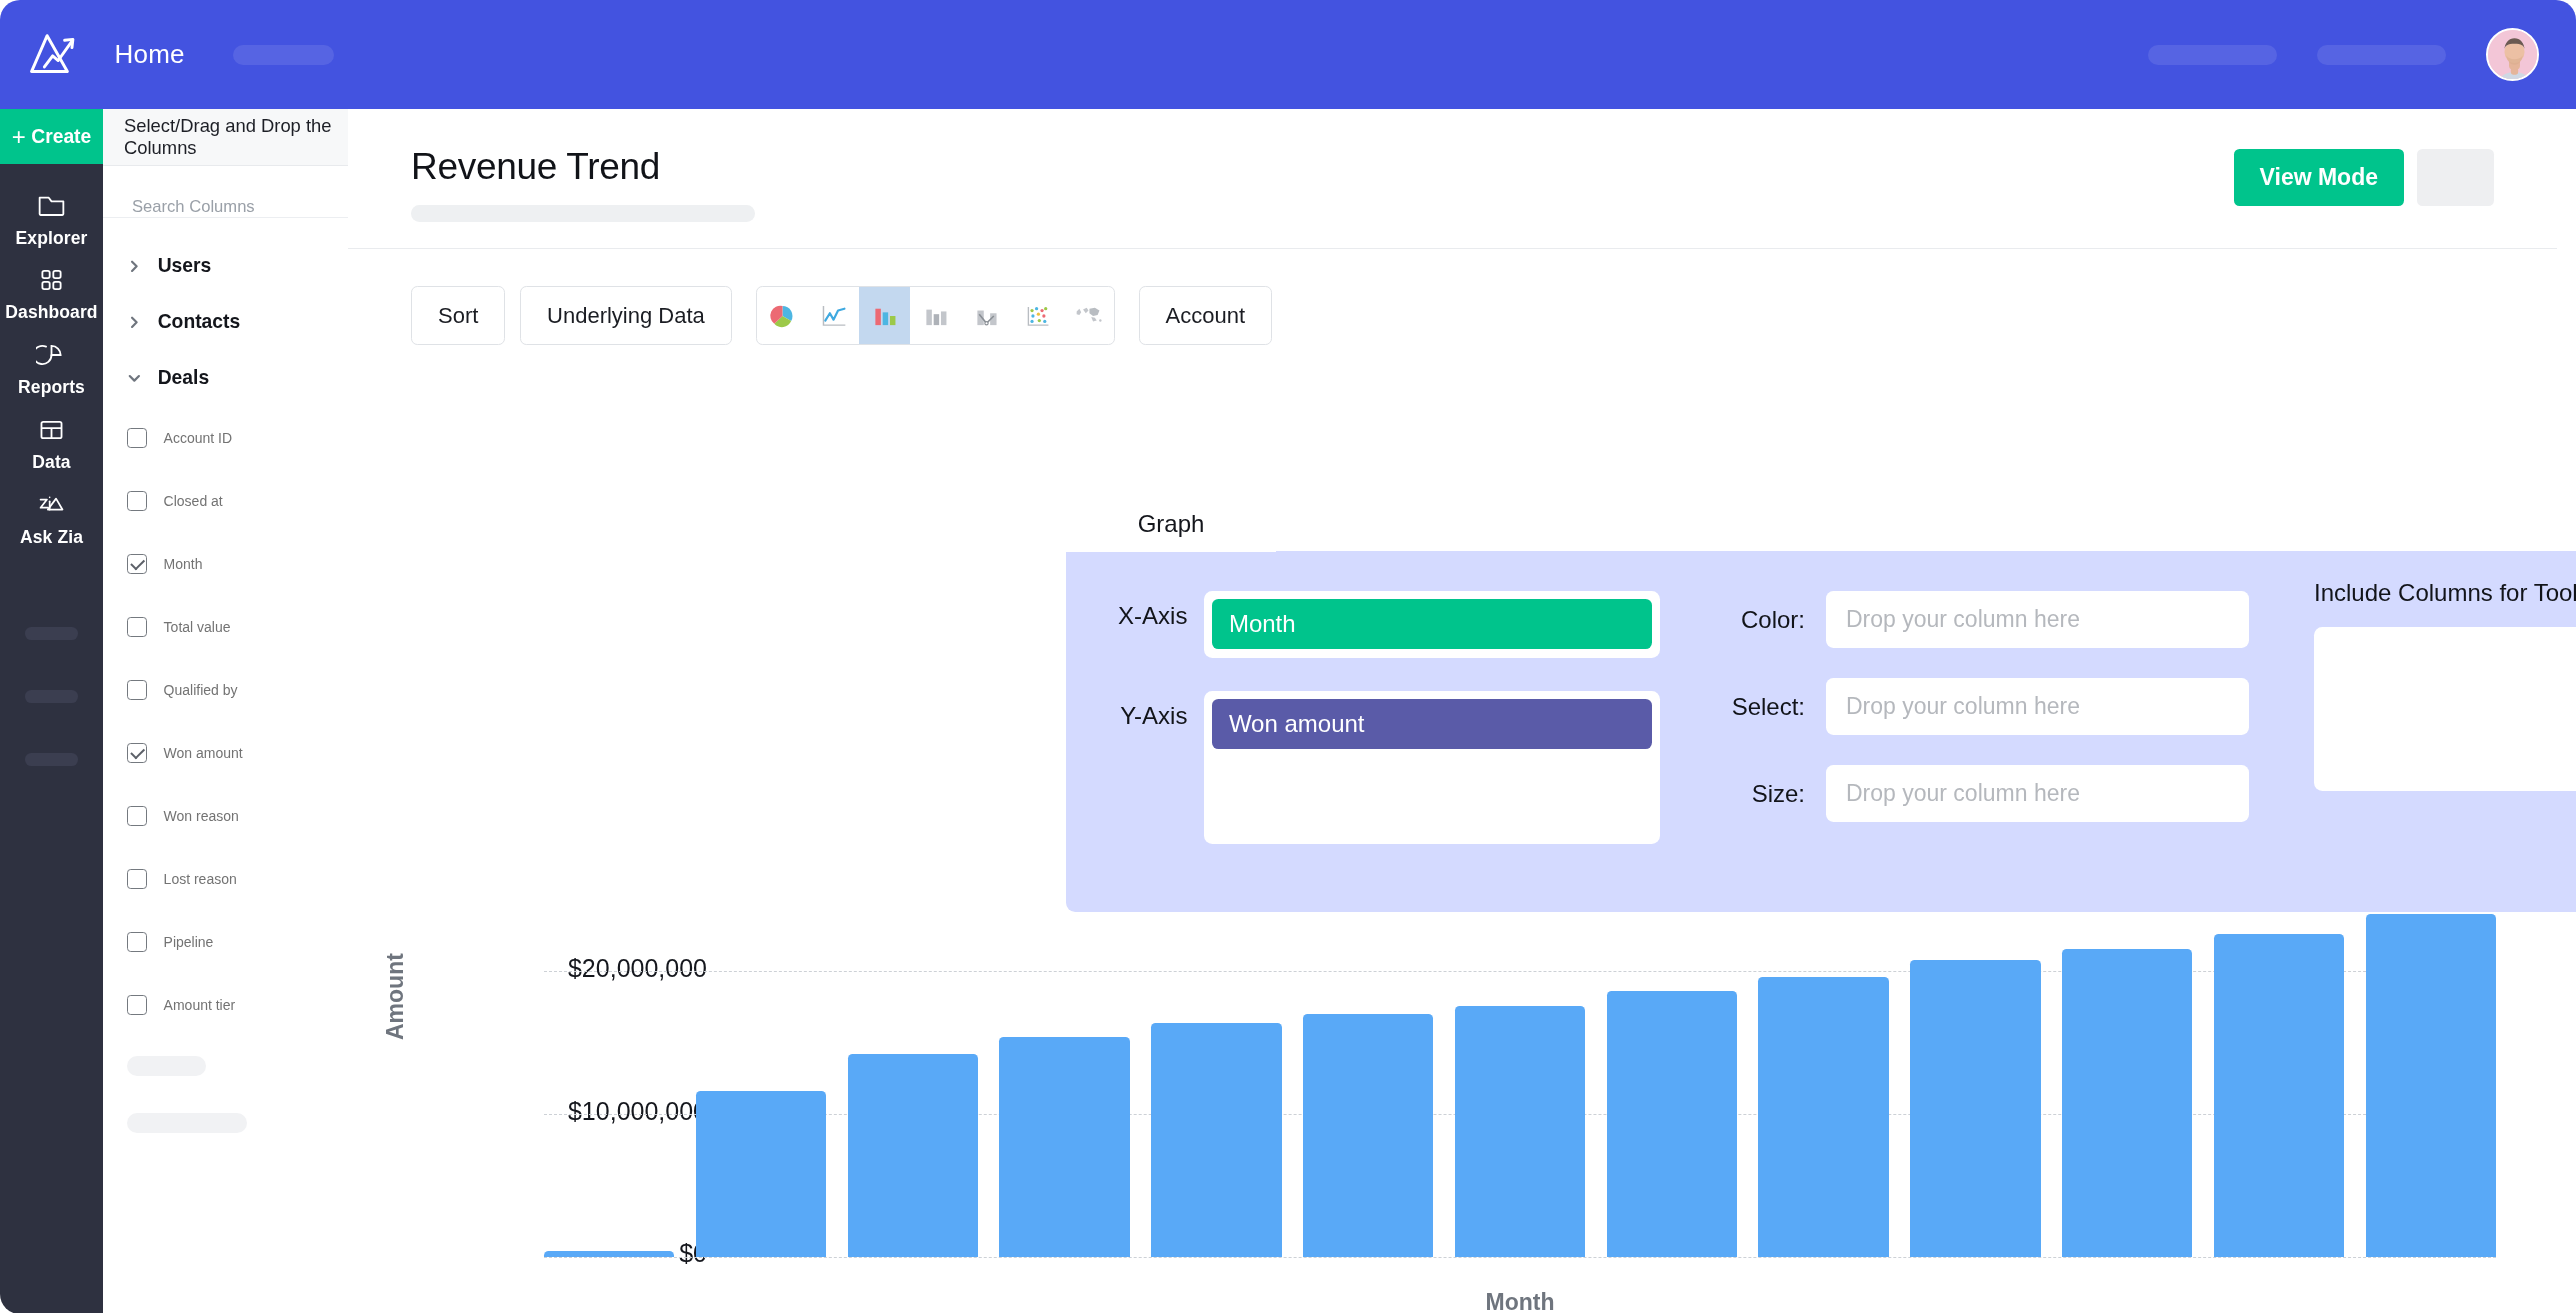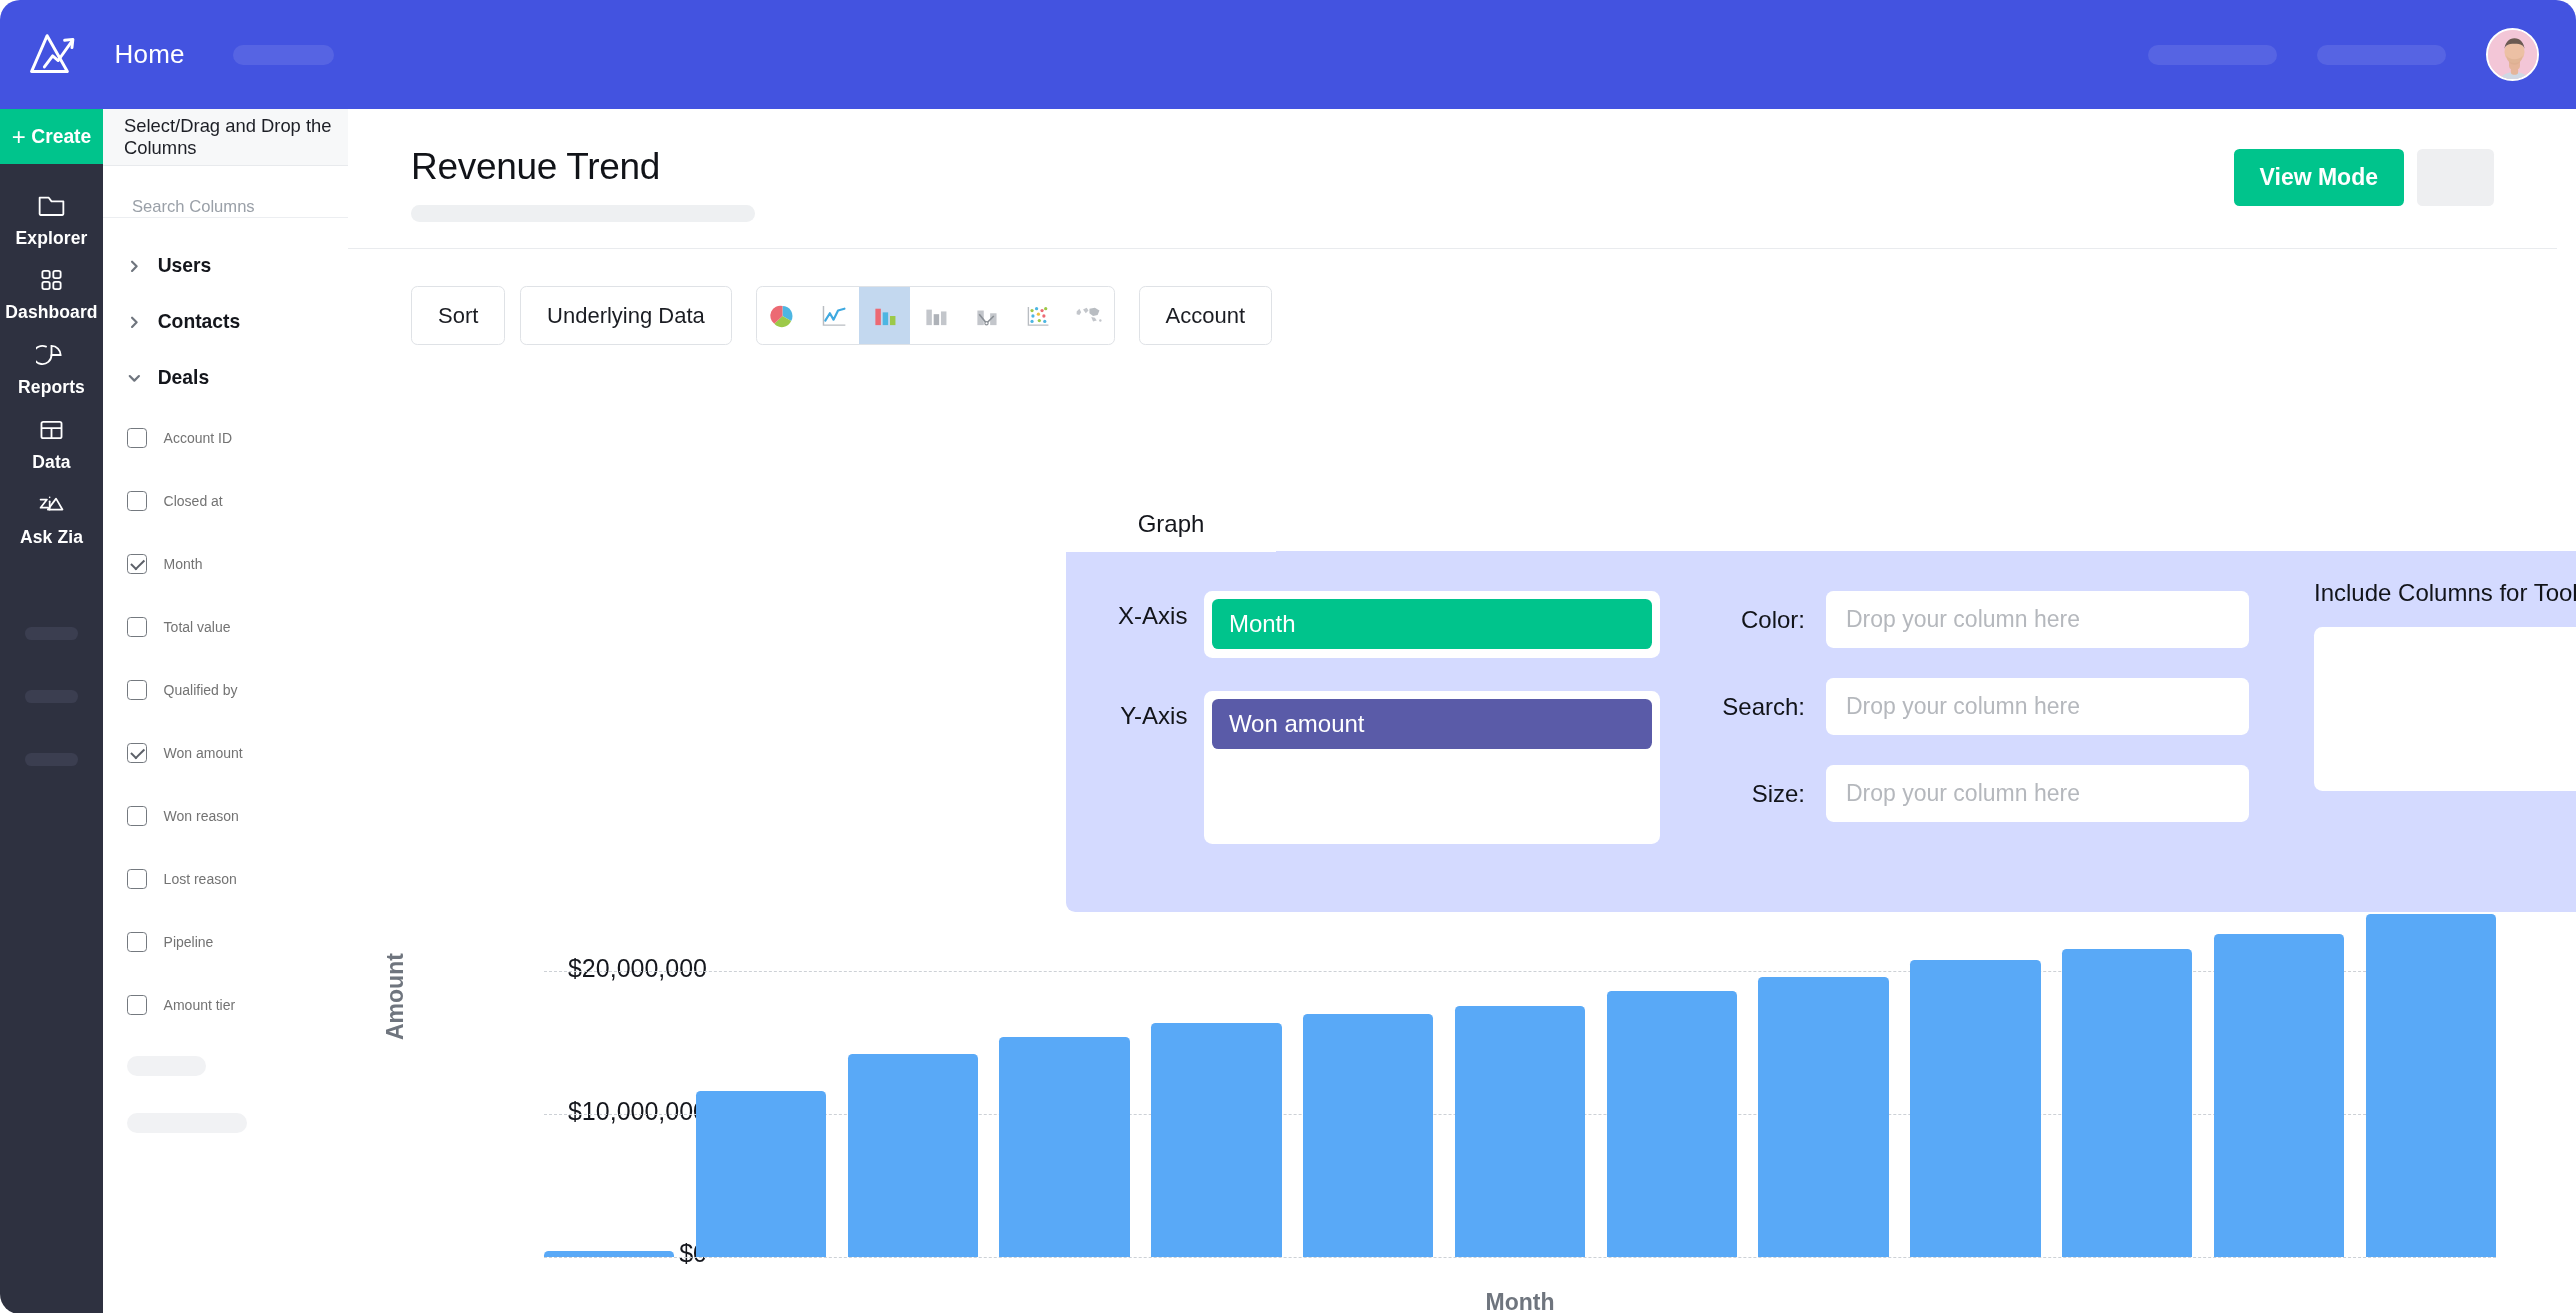--- a/index.html
+++ b/index.html
@@ -513,21 +513,21 @@
             <div class="chip purple">Won amount</div>
           </div>
         </div>
 
         <div class="cfg-col-mid">
           <div class="mid-row">
             <div class="mid-label">Color:</div>
             <div class="mid-drop">Drop your column here</div>
           </div>
           <div class="mid-row">
-            <div class="mid-label">Search:</div>
+            <div class="mid-label">Select:</div>
             <div class="mid-drop">Drop your column here</div>
           </div>
           <div class="mid-row">
             <div class="mid-label">Size:</div>
             <div class="mid-drop">Drop your column here</div>
           </div>
         </div>
 
         <div class="cfg-col-right">
           <div class="tooltip-label">Include Columns for Tooltip:</div>

